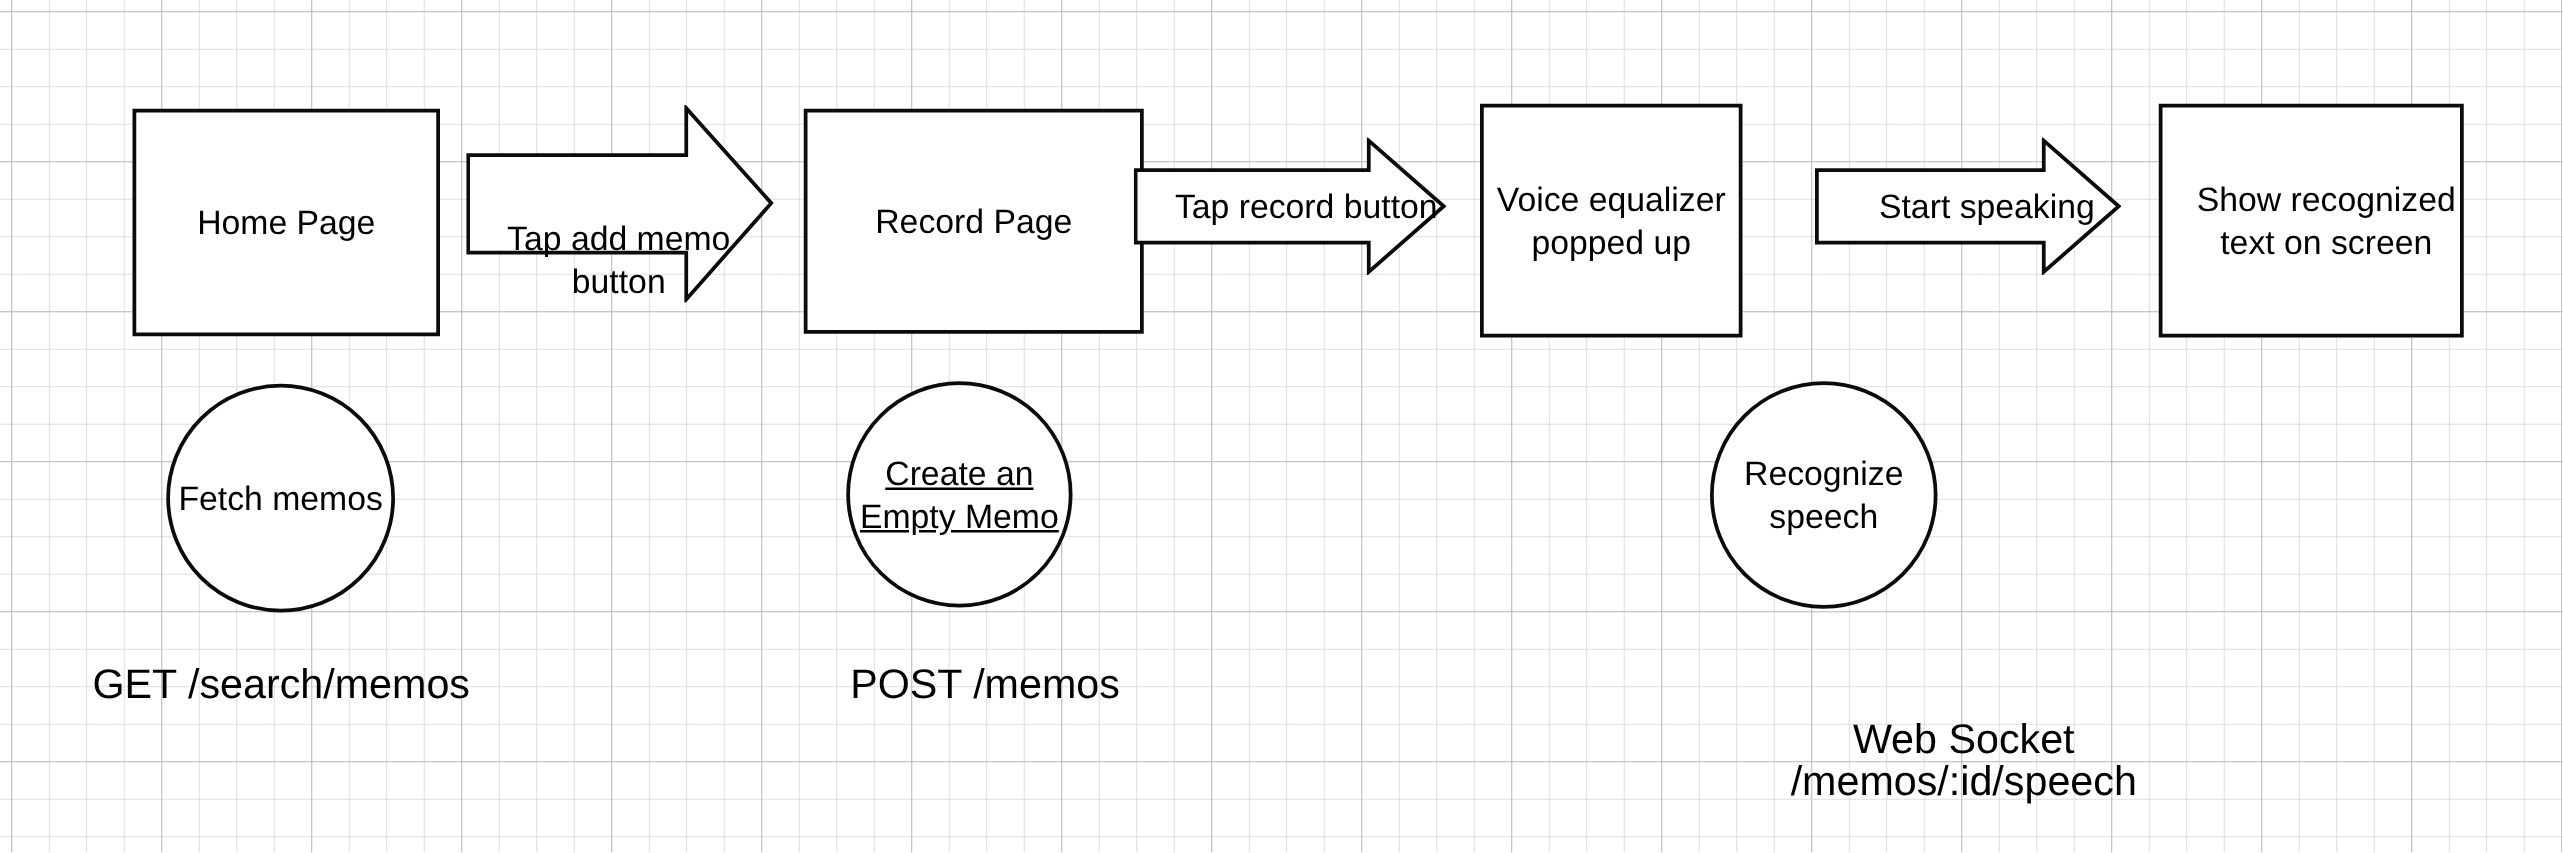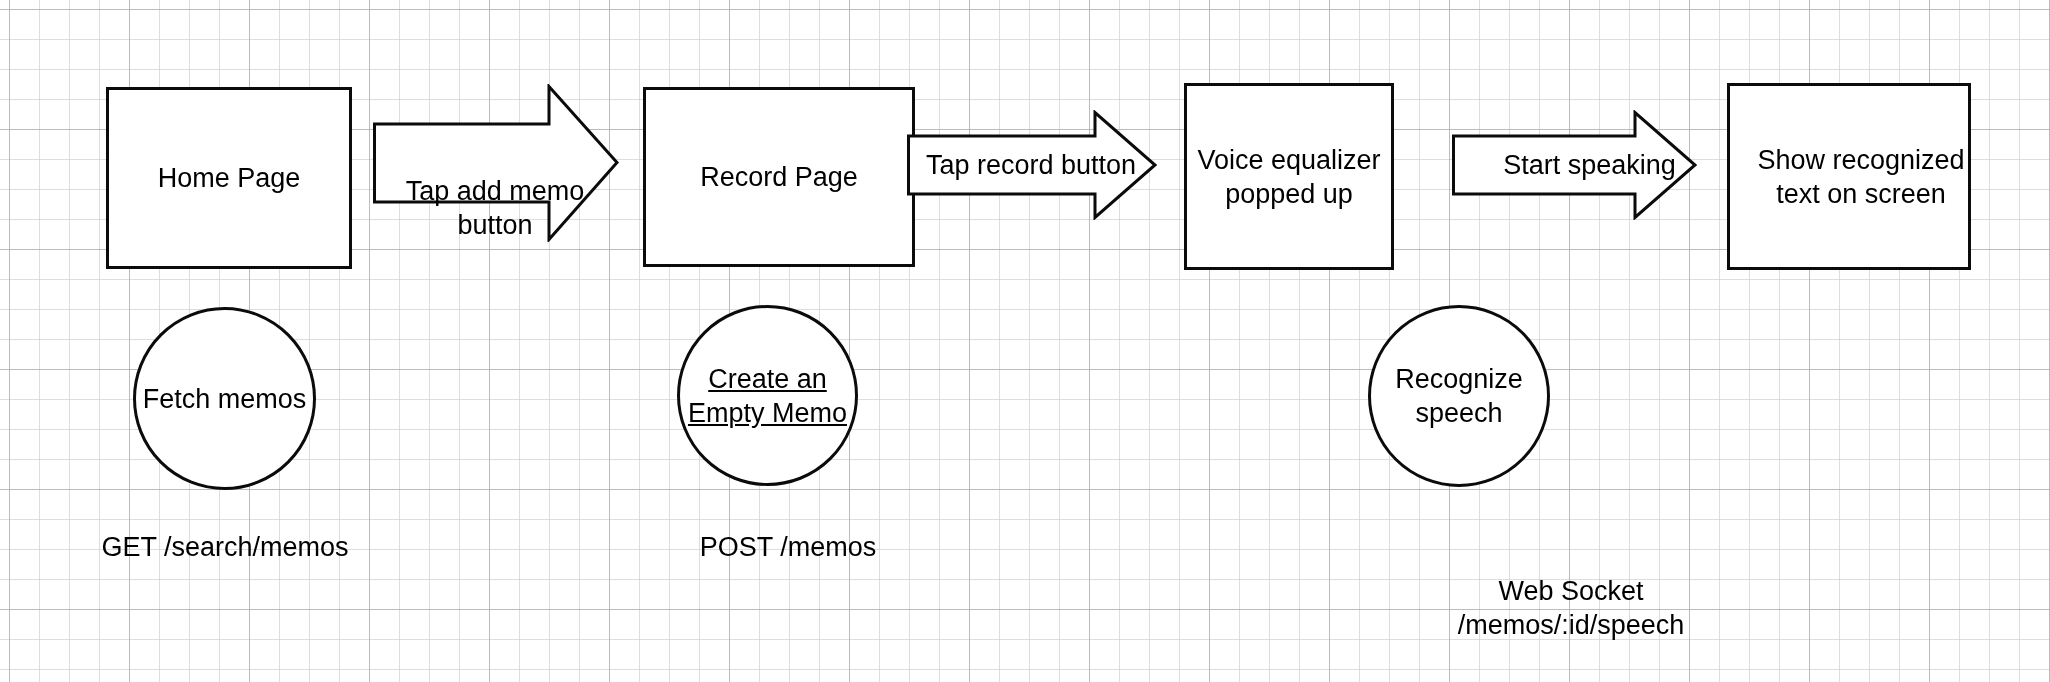--- a/index.html
+++ b/index.html
@@ -79,21 +79,21 @@
   }
   .arrow-label .shape-text {
     width: 100%;
     padding-right: 2px;
   }
   
   .caption {
     position: absolute;
     text-align: center;
     color: #000000;
-    font-size: 27px;
+    font-size: 33px;
     line-height: 34px;
     white-space: pre-line;
   }
 </style>
 </head>
 <body>
 
 <div id="canvas">
 
   <div class="proc-box" style="left:106px; top:87px; width:246px; height:182px;">
@@ -107,21 +107,21 @@
     <div class="arrow-label" style="padding-right:60px;align-items:flex-end;">
       <div class="shape-text">Tap add memo
 button</div>
     </div>
   </div>
 
   <div class="proc-box" style="left:643px; top:87px; width:272px; height:180px;">
     <div class="shape-text">Record Page</div>
   </div>
 
-  <div class="arrow-wrap" style="left:907px; top:110px; width:250px; height:110px;">
+  <div class="arrow-wrap" style="left:907px; top:110px; width:250px; height:110px;padding-left:28px;">
     <svg width="250" height="110" viewBox="0 0 250 110">
       <polygon points="1.5,26 188,26 188,2.5 248,55 188,107.5 188,84 1.5,84" fill="#ffffff" stroke="#0b0b0b" stroke-width="3" stroke-linejoin="miter"></polygon>
     </svg>
     <div class="arrow-label" style="padding-right:52px;">
       <div class="shape-text">Tap record button</div>
     </div>
   </div>
 
   <div class="proc-box" style="left:1184px; top:83px; width:210px; height:187px;">
     <div class="shape-text">Voice equalizer

